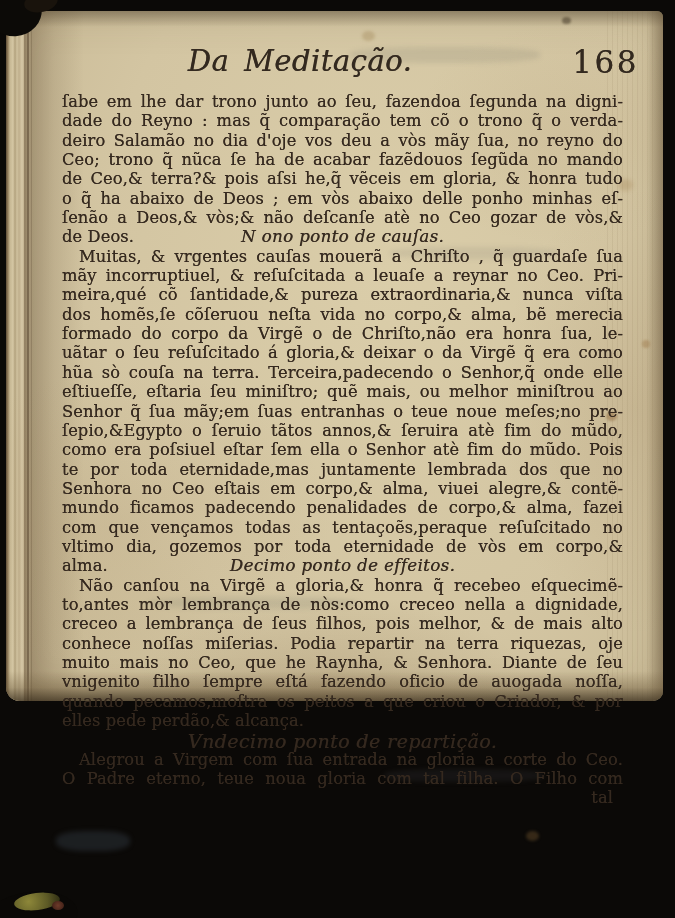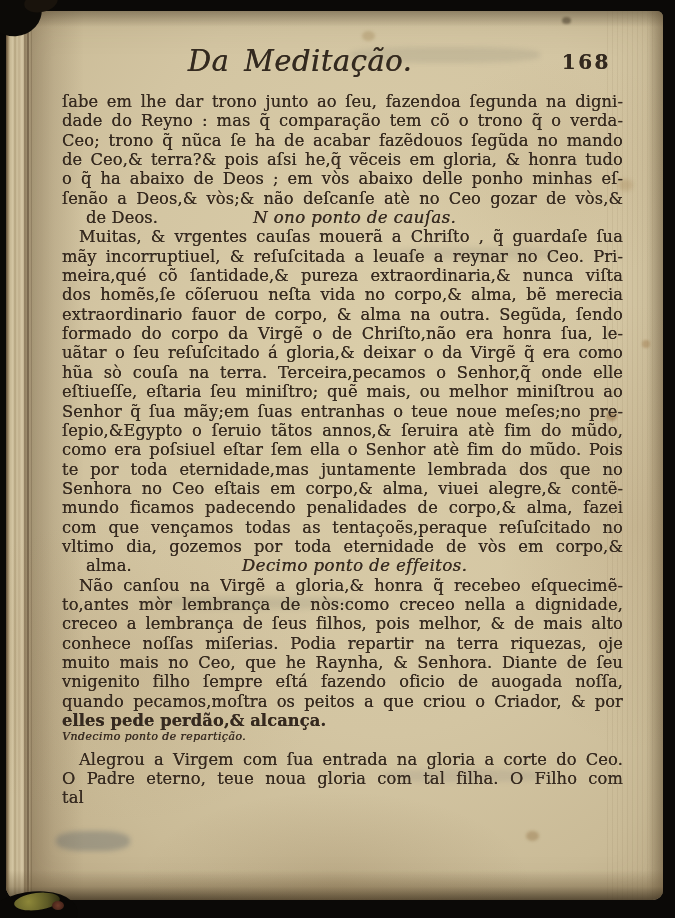--- a/index.html
+++ b/index.html
@@ -4,21 +4,21 @@
 <style>
   * { margin:0; padding:0; box-sizing:border-box; }
   html,body { background:#000; }
   .scene {
     position:relative; width:675px; height:918px;
     background:#0b0907; overflow:hidden;
     font-family:"DejaVu Serif","Liberation Serif",serif;
   }
   
   .book {
-    position:absolute; left:6px; top:11px; width:657px; height:889px;
+    position:absolute; left:6px; top:11px; width:657px; height:690px;
     background:
       radial-gradient(ellipse 520px 700px at 58% 38%, #dacda9 0%, #d3c5a2 55%, #cabb97 82%, #bfae8a 100%);
     border-radius:4px 6px 10px 14px;
     box-shadow: inset 0 0 40px rgba(90,70,40,.25);
   }
   .edge-strips {
     position:absolute; left:0; top:0; bottom:0; width:24px;
     background:linear-gradient(90deg,
       #5f4e38 0px,#96815f 2px,#c7b894 4px,#d5c7a4 7px,#b2a17d 9px,
       #d0c29f 11px,#bfae8b 13px,#d7c9a7 16px,#b7a683 19px,#cfc09d 22px,#cdbf9c 24px);
@@ -71,38 +71,38 @@
   .sm4 { left:50px;  top:820px; width:74px;  height:20px; background:rgba(70,82,96,.30); }
   .sm5 { left:378px; top:758px; width:160px; height:13px; background:rgba(100,100,110,.13); }
   
   .header-title {
     position:absolute; left:144px; top:33px; width:300px;
     text-align:center; font-style:italic; font-size:29px; line-height:34px;
     color:#33291f; letter-spacing:.5px; word-spacing:5px;
     text-shadow:.4px 0 0 rgba(51,41,31,.85);
   }
   .page-number {
-    position:absolute; right:52px; top:37px; font-size:20px; line-height:28px;
-    color:#33291f; letter-spacing:2.5px; text-shadow:0 0 .6px rgba(51,41,31,.8);font-weight:bold;
+    position:absolute; right:24px; top:37px; font-size:31px; line-height:28px;
+    color:#33291f; letter-spacing:2.5px; text-shadow:0 0 .6px rgba(51,41,31,.8);
   }
   .text-block {
     position:absolute; left:56px; top:81px; width:561px;
     font-size:16.3px; color:#35291f;
     text-shadow:0 0 .5px rgba(53,41,31,.85);
     letter-spacing:.1px;
   }
   .line { height:19.35px; white-space:normal; }
   .body, .indent, .short { text-align:justify; text-align-last:justify; }
-  .short { text-align-last:left;font-weight:bold; }
+  .short { text-align-last:left; }
   .indent { padding-left:17px; }
-  .heading { text-align:left; font-style:italic; letter-spacing:.4px;
-    text-shadow:.4px 0 0 rgba(53,41,31,.8); font-size:11px; }
-  .catchword { text-align:left; padding-right:10px; }
+  .heading { text-align:center; font-style:italic; letter-spacing:.4px;
+    text-shadow:.4px 0 0 rgba(53,41,31,.8); font-size:19px; }
+  .catchword { text-align:right; padding-right:10px; }
   .mixed { position:relative; text-align:center; font-style:italic; letter-spacing:.4px;
-    text-shadow:.4px 0 0 rgba(53,41,31,.8); font-size:16.6px;margin-left:24px; }
+    text-shadow:.4px 0 0 rgba(53,41,31,.8); font-size:16.6px; }
   .frag-left { position:absolute; left:0; top:0; font-style:normal; letter-spacing:.1px;
     font-size:16.3px; text-shadow:0 0 .5px rgba(53,41,31,.85); }
 </style>
 </head>
 <body>
 
 <div class="scene">
   <div class="book">
     <div class="edge-strips"></div>
     <div class="crease"></div>
@@ -125,33 +125,33 @@
     <div class="smudge sm3"></div>
     <div class="smudge sm4"></div>
     <div class="smudge sm5"></div>
 
     <div class="header-title">Da Meditação.</div>
     <div class="page-number">168</div>
 
     <div class="text-block" id="text-block">
         <div class="line body">ſabe em lhe dar trono junto ao ſeu, fazendoa ſegunda na digni-</div>
         <div class="line body">dade do Reyno : mas q̃ comparação tem cõ o trono q̃ o verda-</div>
+        <div class="line body">deiro Salamão no dia d'oje vos deu a vòs mãy ſua, no reyno do</div>
         <div class="line body">Ceo; trono q̃ nũca ſe ha de acabar fazẽdouos ſegũda no mando</div>
         <div class="line body">de Ceo,&amp; terra?&amp; pois aſsi he,q̃ vẽceis em gloria, &amp; honra tudo</div>
         <div class="line body">o q̃ ha abaixo de Deos ; em vòs abaixo delle ponho minhas eſ-</div>
         <div class="line body">ſenão a Deos,&amp; vòs;&amp; não deſcanſe atè no Ceo gozar de vòs,&amp;</div>
         <div class="line mixed"><span class="frag-left">de Deos.</span><span>N ono ponto de cauſas.</span></div>
         <div class="line indent">Muitas, &amp; vrgentes cauſas mouerã a Chriſto , q̃ guardaſe ſua</div>
         <div class="line body">mãy incorruptiuel, &amp; reſuſcitada a leuaſe a reynar no Ceo. Pri-</div>
         <div class="line body">meira,qué cõ ſantidade,&amp; pureza extraordinaria,&amp; nunca viſta</div>
         <div class="line body">dos homẽs,ſe cõſeruou neſta vida no corpo,&amp; alma, bẽ merecia</div>
-        <div class="line body">extraordinario fauor de corpo, &amp; alma na outra. Segũda, ſendo</div>
         <div class="line body">formado do corpo da Virgẽ o de Chriſto,não era honra ſua, le-</div>
         <div class="line body">uãtar o ſeu reſuſcitado á gloria,&amp; deixar o da Virgẽ q̃ era como</div>
-        <div class="line body">hũa sò couſa na terra. Terceira,pecamos o Senhor,q̃ onde elle</div>
+        <div class="line body">hũa sò couſa na terra. Terceira,padecendo o Senhor,q̃ onde elle</div>
         <div class="line body">eſtiueſſe, eſtaria ſeu miniſtro; quẽ mais, ou melhor miniſtrou ao</div>
         <div class="line body">Senhor q̃ ſua mãy;em ſuas entranhas o teue noue meſes;no pre-</div>
         <div class="line body">ſepio,&amp;Egypto o ſeruio tãtos annos,&amp; ſeruira atè fim do mũdo,</div>
         <div class="line body">como era poſsiuel eſtar ſem ella o Senhor atè fim do mũdo. Pois</div>
         <div class="line body">te por toda eternidade,mas juntamente lembrada dos que no</div>
         <div class="line body">Senhora no Ceo eſtais em corpo,&amp; alma, viuei alegre,&amp; contẽ-</div>
         <div class="line body">mundo ficamos padecendo penalidades de corpo,&amp; alma, fazei</div>
         <div class="line body">com que vençamos todas as tentaçoẽs,peraque reſuſcitado no</div>
         <div class="line body">vltimo dia, gozemos por toda eternidade de vòs em corpo,&amp;</div>
         <div class="line mixed"><span class="frag-left">alma.</span><span>Decimo ponto de effeitos.</span></div>

